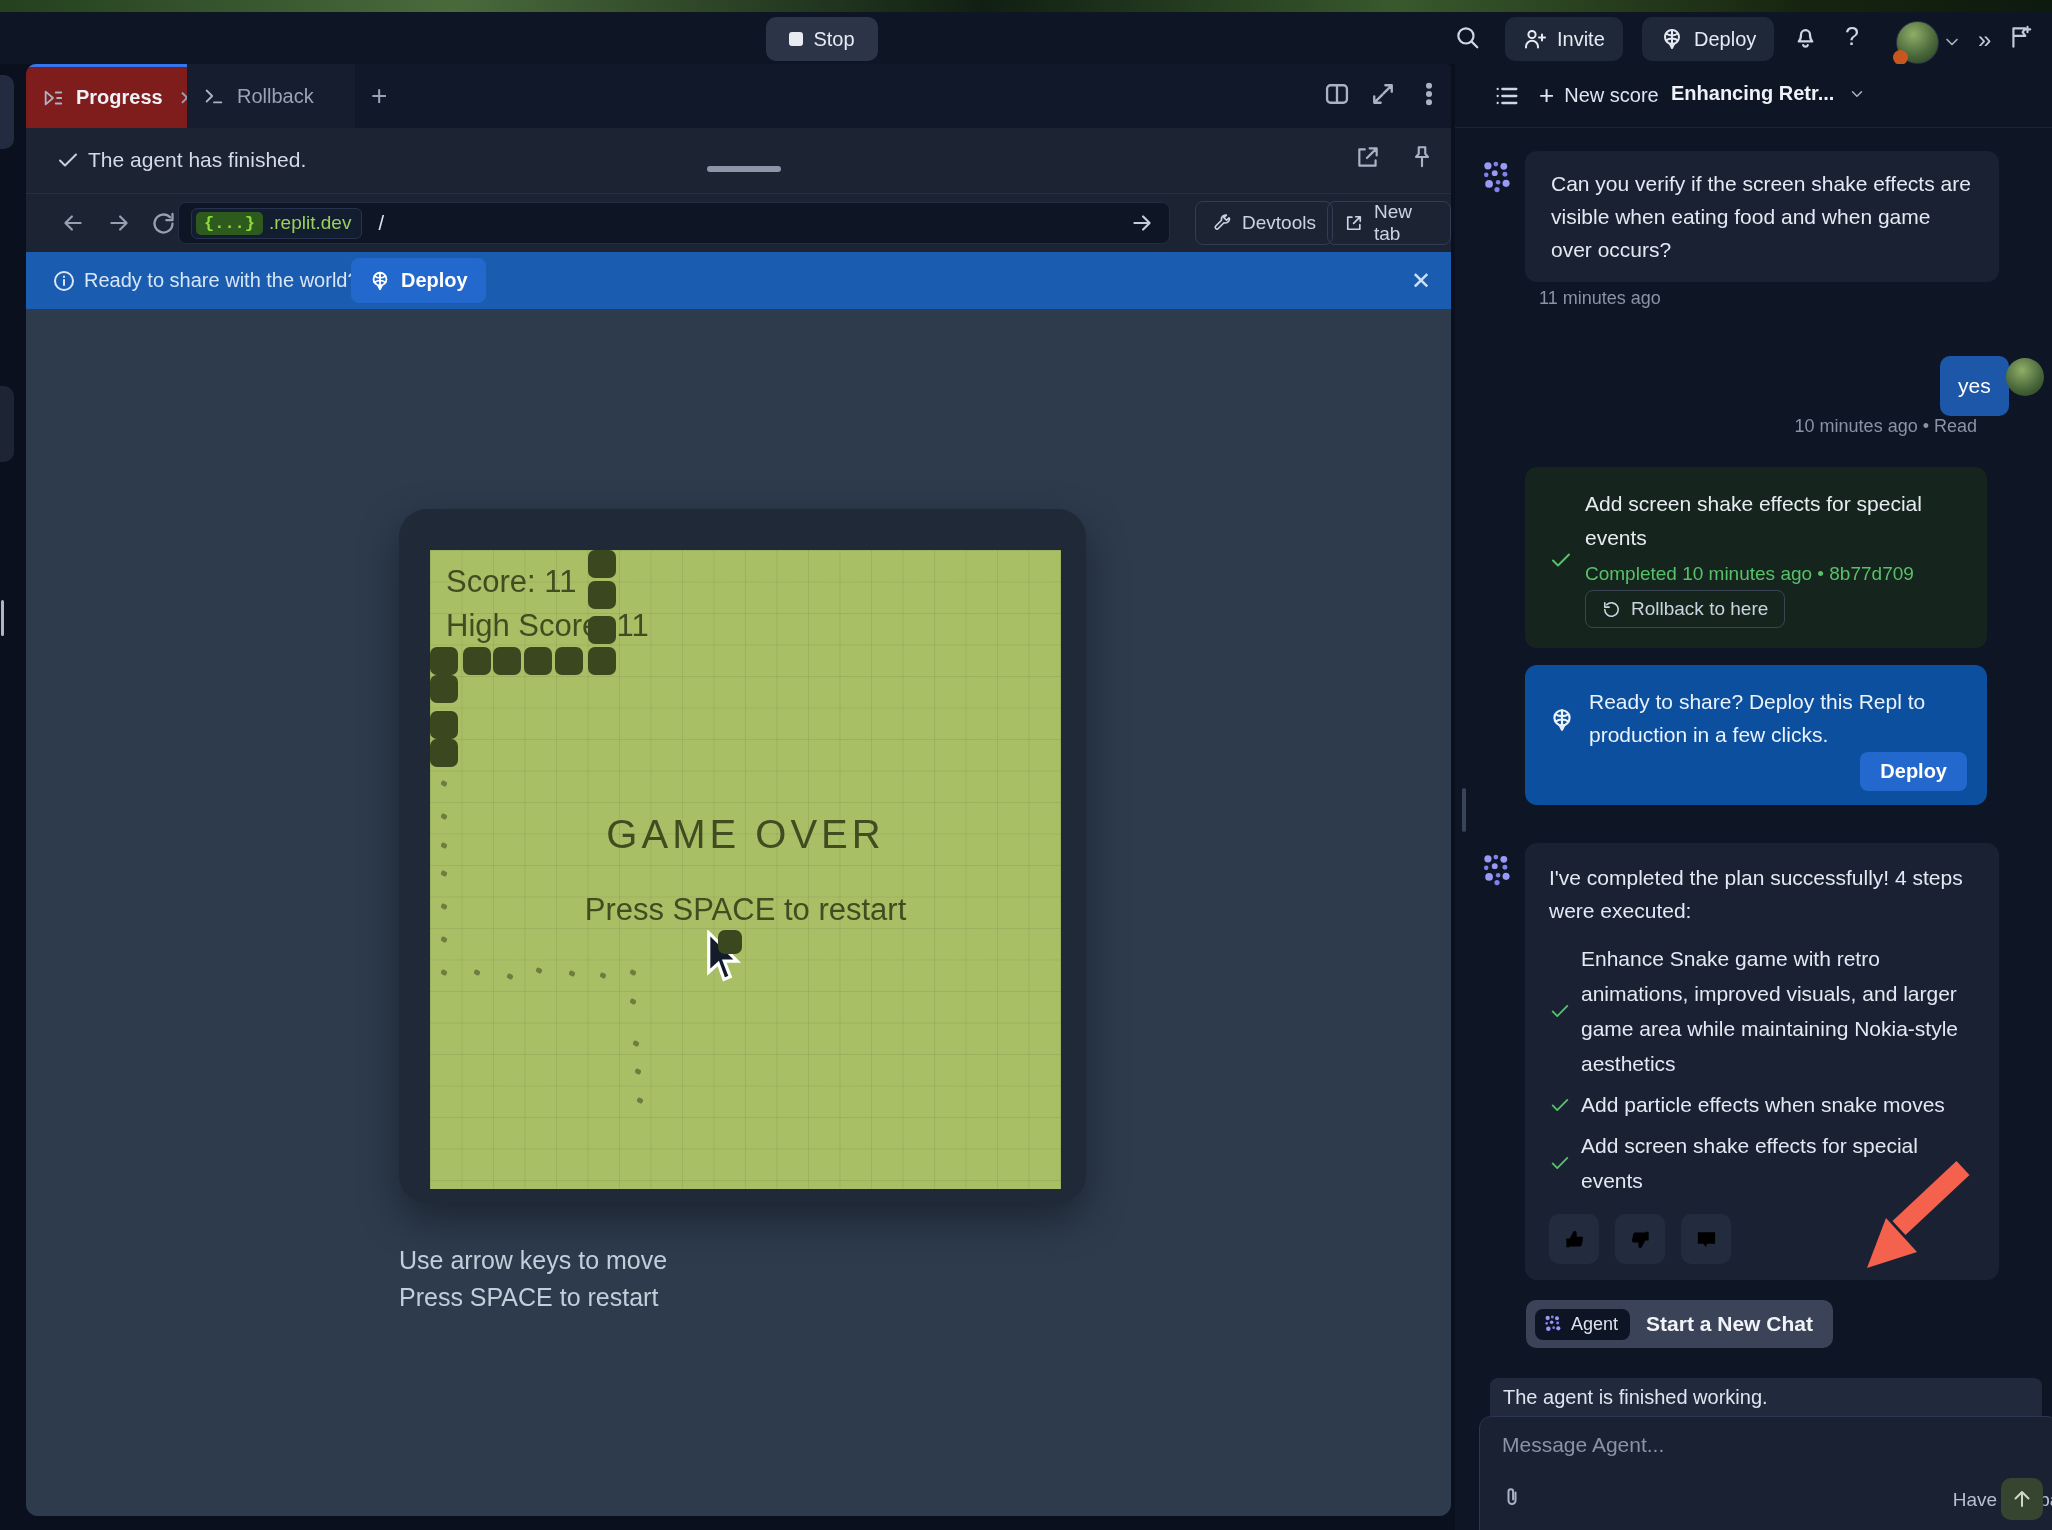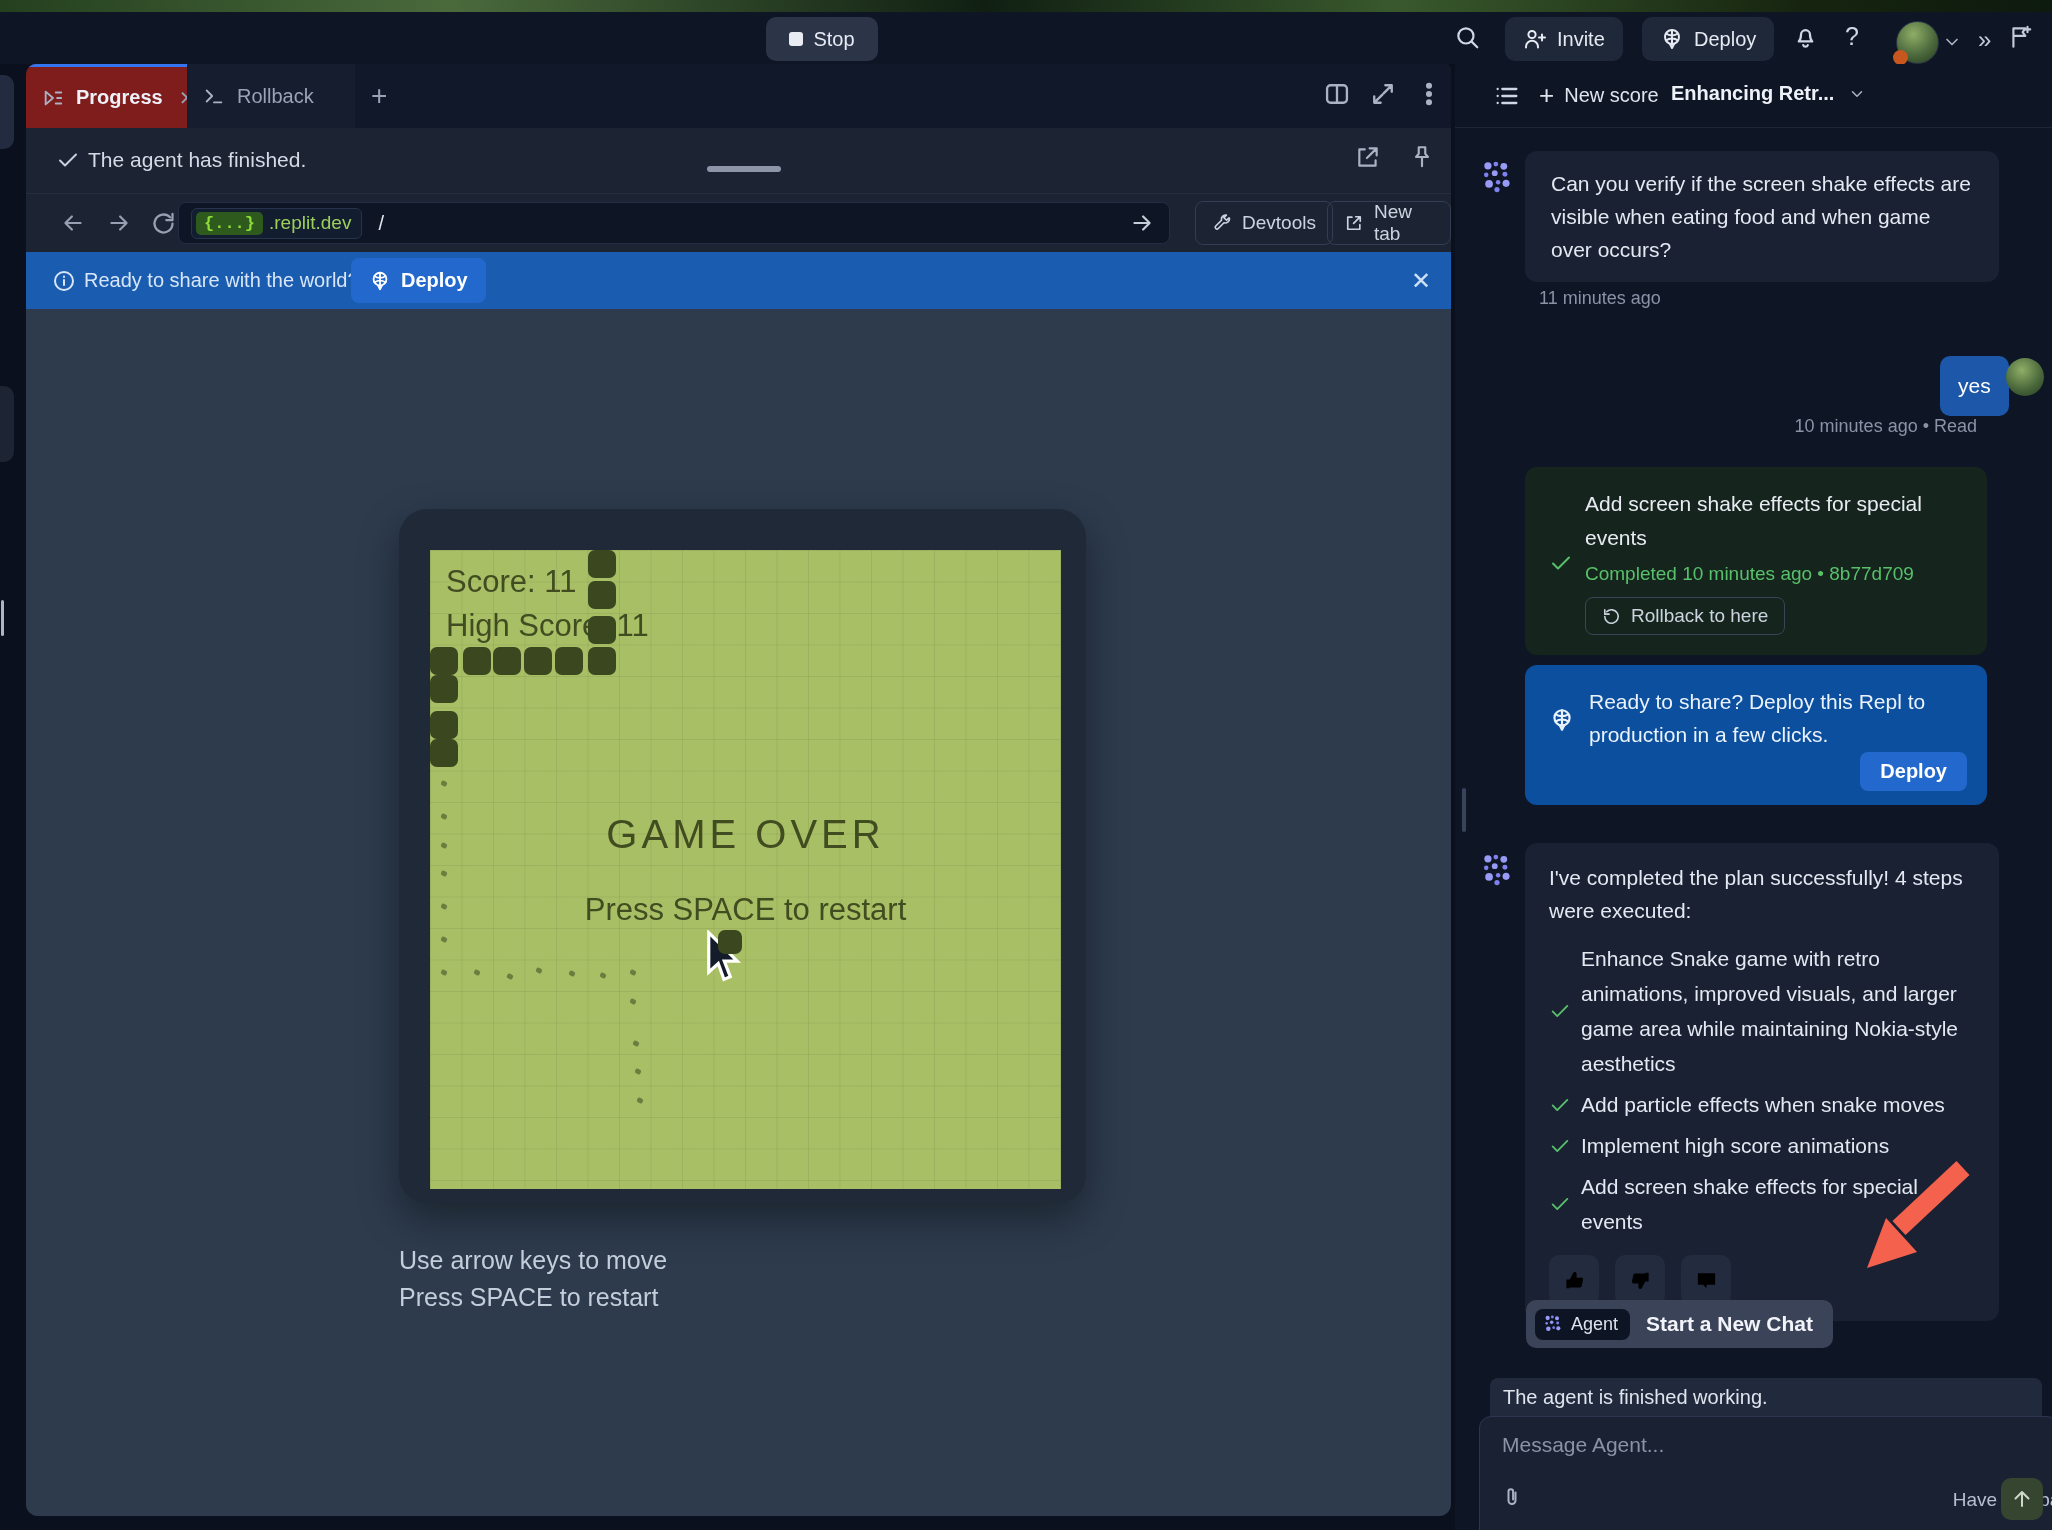--- a/index.html
+++ b/index.html
@@ -127,21 +127,21 @@
   .user-avatar{position:absolute;width:38px;height:38px;border-radius:50%;
     background:radial-gradient(circle at 42% 32%,#8fae67,#4c6a3c 55%,#22391f)}
   .meta-right{position:absolute;left:200px;top:352px;width:322px;text-align:right;font-size:18px;color:#8a92a6}
 
   .card{position:absolute;left:70px;width:462px;border-radius:12px;padding:20px 24px}
   .checkpoint{top:403px;background:#15251d}
   .cp-row{display:flex;gap:12px}
   .cp-row>.ico{color:var(--success);margin-top:4px}
   .cp-title{color:#e8ecf2;font-size:21px;line-height:34px}
   .cp-meta{color:var(--success);font-size:19px;margin-top:8px}
-  .rollback-btn{margin-top:12px;display:inline-flex;align-items:center;gap:10px;border:1px solid #3a4456;
+  .rollback-btn{margin-top:5px;display:inline-flex;align-items:center;gap:10px;border:1px solid #3a4456;
     border-radius:8px;padding:7px 16px;color:#ccd3df;font-size:19px;cursor:pointer;background:transparent}
 
   .deploycard{top:601px;background:var(--deploy-card);height:140px}
   .dc-row{display:flex;gap:14px}
   .dc-row>.ico{color:#eaf2fc;margin-top:4px}
   .dc-text{color:#eaf2fc;font-size:21px;line-height:33px;width:340px}
   .dc-btn{position:absolute;right:20px;bottom:14px;background:var(--deploy-btn);border-radius:8px;
     padding:8px 20px;color:#fff;font-size:20px;font-weight:700;cursor:pointer}
 
   .completion{top:779px;padding:18px 24px 16px 24px}
@@ -532,28 +532,20 @@
               </svg>
             </span>
           <span class="plan-text">Add particle effects when snake moves</span>
         </div>
         <div class="plan-item">
           <span class="ico">
               <svg width="22" height="22" viewBox="0 0 24 24">
                 <path d="M4 12.5l5 5L20 6.5"></path>
               </svg>
             </span>
-          <span class="plan-text">Implement high score animations</span>
-        </div>
-        <div class="plan-item">
-          <span class="ico">
-              <svg width="22" height="22" viewBox="0 0 24 24">
-                <path d="M4 12.5l5 5L20 6.5"></path>
-              </svg>
-            </span>
           <span class="plan-text">Add screen shake effects for special events</span>
         </div>
       </div>
       <div class="fb-row">
         <div class="fb-btn">
           <svg width="23" height="23" viewBox="0 0 24 24">
               <path d="M7 11v9H3.5v-9H7zm0 0l3.6-6.8a1.9 1.9 0 0 1 3.6.9V9h4.6a2 2 0 0 1 2 2.4l-1.2 6.2a2 2 0 0 1-2 1.6H7"></path>
             </svg>
         </div>
         <div class="fb-btn">

